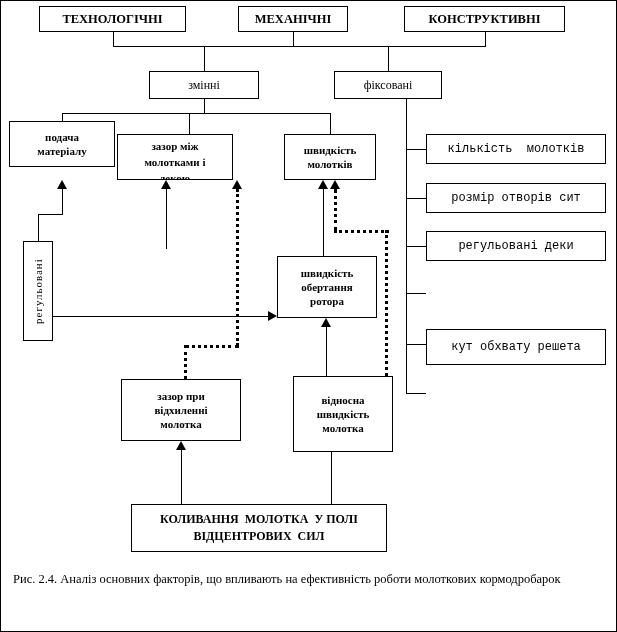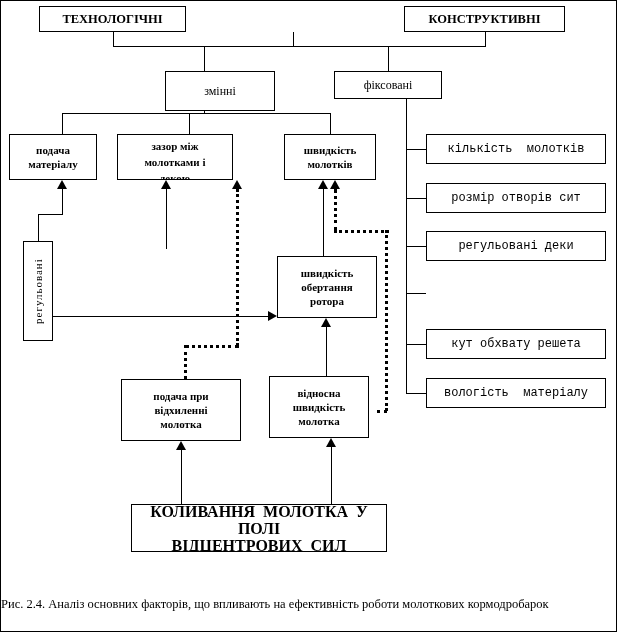--- a/index.html
+++ b/index.html
@@ -15,21 +15,21 @@
   }
   .box {
     position:absolute; border:1px solid #000; background:#fff;
     display:flex; align-items:center; justify-content:center;
     text-align:center; white-space:pre-wrap; overflow:hidden;
   }
   .cat { font-weight:bold; font-size:12.5px; }
   .grp { font-size:12px; }
   .fac { font-weight:bold; font-size:11px; line-height:14px; }
   .fixf { font-size:12px; line-height:14px;font-family:Liberation Mono, monospace; }
-  .osc { font-weight:bold; font-size:16px; line-height:17px; }
+  .osc { font-weight:bold; font-size:12px; line-height:17px; }
   .clip {
     display:block; text-align:center; overflow:hidden;
     padding-top:3px; line-height:16px;
   }
   .vert {
     writing-mode:vertical-rl; transform:rotate(180deg);
     font-size:11px; letter-spacing:1px;
   }
   .ln { position:absolute; background:#000; }
   .dv { position:absolute; width:0; border-left:3px dotted #000; }
@@ -38,22 +38,22 @@
     position:absolute; width:0; height:0;
     border-left:5px solid transparent; border-right:5px solid transparent;
     border-bottom:9px solid #000;
   }
   .arr-right {
     position:absolute; width:0; height:0;
     border-top:5px solid transparent; border-bottom:5px solid transparent;
     border-left:9px solid #000;
   }
   .caption {
-    position:absolute; left:0; top:571px; width:596px;
-    font-size:12.5px; white-space:nowrap;margin-top:25px;
+    position:absolute; left:12px; top:571px; width:596px;
+    font-size:12.5px; white-space:nowrap;
   }
 </style>
 </head>
 <body>
 
 <div class="canvas">
 
   <div class="ln" style="left:112px;top:31px;width:1px;height:14px"></div>
   <div class="ln" style="left:292px;top:31px;width:1px;height:14px"></div>
   <div class="ln" style="left:484px;top:31px;width:1px;height:14px"></div>
@@ -94,49 +94,49 @@
   <div class="arr-up" style="left:160px;top:179px"></div>
   <div class="arr-up" style="left:317px;top:179px"></div>
   <div class="arr-up" style="left:231px;top:179px"></div>
   <div class="arr-up" style="left:329px;top:179px"></div>
   <div class="arr-up" style="left:320px;top:317px"></div>
   <div class="arr-up" style="left:175px;top:440px"></div>
   <div class="arr-up" style="left:325px;top:437px"></div>
   <div class="arr-right" style="left:267px;top:310px"></div>
 
   <div class="box cat" style="left:38px;top:5px;width:147px;height:26px">ТЕХНОЛОГІЧНІ</div>
+  <div class="box cat" style="left:237px;top:5px;width:110px;height:26px">МЕХАНІЧНІ</div>
   <div class="box cat" style="left:403px;top:5px;width:161px;height:26px">КОНСТРУКТИВНІ</div>
 
-  <div class="box grp" style="left:164px;top:70px;width:110px;height:40px">змінні</div>
+  <div class="box grp" style="left:148px;top:70px;width:110px;height:28px">змінні</div>
   <div class="box grp" style="left:333px;top:70px;width:108px;height:28px">фіксовані</div>
 
-  <div class="box fac" style="left:8px;top:133px;width:88px;height:46px">подача
+  <div class="box fac" style="left:8px;top:120px;width:106px;height:46px">подача
 матеріалу</div>
   <div class="box fac clip" style="left:116px;top:133px;width:116px;height:46px">зазор між
 молотками і
 декою</div>
   <div class="box fac" style="left:283px;top:133px;width:92px;height:46px">швидкість
 молотків</div>
 
   <div class="box grp vert" style="left:22px;top:240px;width:30px;height:100px">регульовані</div>
 
   <div class="box fac" style="left:276px;top:255px;width:100px;height:62px">швидкість
 обертання
 ротора</div>
 
-  <div class="box fac" style="left:120px;top:378px;width:120px;height:62px">подача при
+  <div class="box fac" style="left:120px;top:378px;width:120px;height:62px">зазор при
 відхиленні
 молотка</div>
-  <div class="box fac" style="left:268px;top:375px;width:100px;height:62px">відносна
+  <div class="box fac" style="left:292px;top:375px;width:100px;height:76px">відносна
 швидкість
 молотка</div>
 
   <div class="box osc" style="left:130px;top:503px;width:256px;height:48px">КОЛИВАННЯ  МОЛОТКА  У ПОЛІ
 ВІДЦЕНТРОВИХ  СИЛ</div>
 
   <div class="box fixf" style="left:425px;top:133px;width:180px;height:30px">кількість  молотків</div>
   <div class="box fixf" style="left:425px;top:182px;width:180px;height:30px">розмір отворів сит</div>
   <div class="box fixf" style="left:425px;top:230px;width:180px;height:30px">регульовані деки</div>
-  <div class="box fixf" style="left:425px;top:328px;width:180px;height:30px">кут обхвату решета</div>
-  <div class="box fixf" style="left:425px;top:377px;width:180px;height:30px">вологість  матеріалу</div>
+  <div class="box fixf" style="left:425px;top:328px;width:180px;height:36px">кут обхвату решета</div>
 
   <div class="caption">Рис. 2.4.  Аналіз основних факторів, що впливають  на ефективність  роботи молоткових кормодробарок</div>
 </div>
 
 </body></html>

